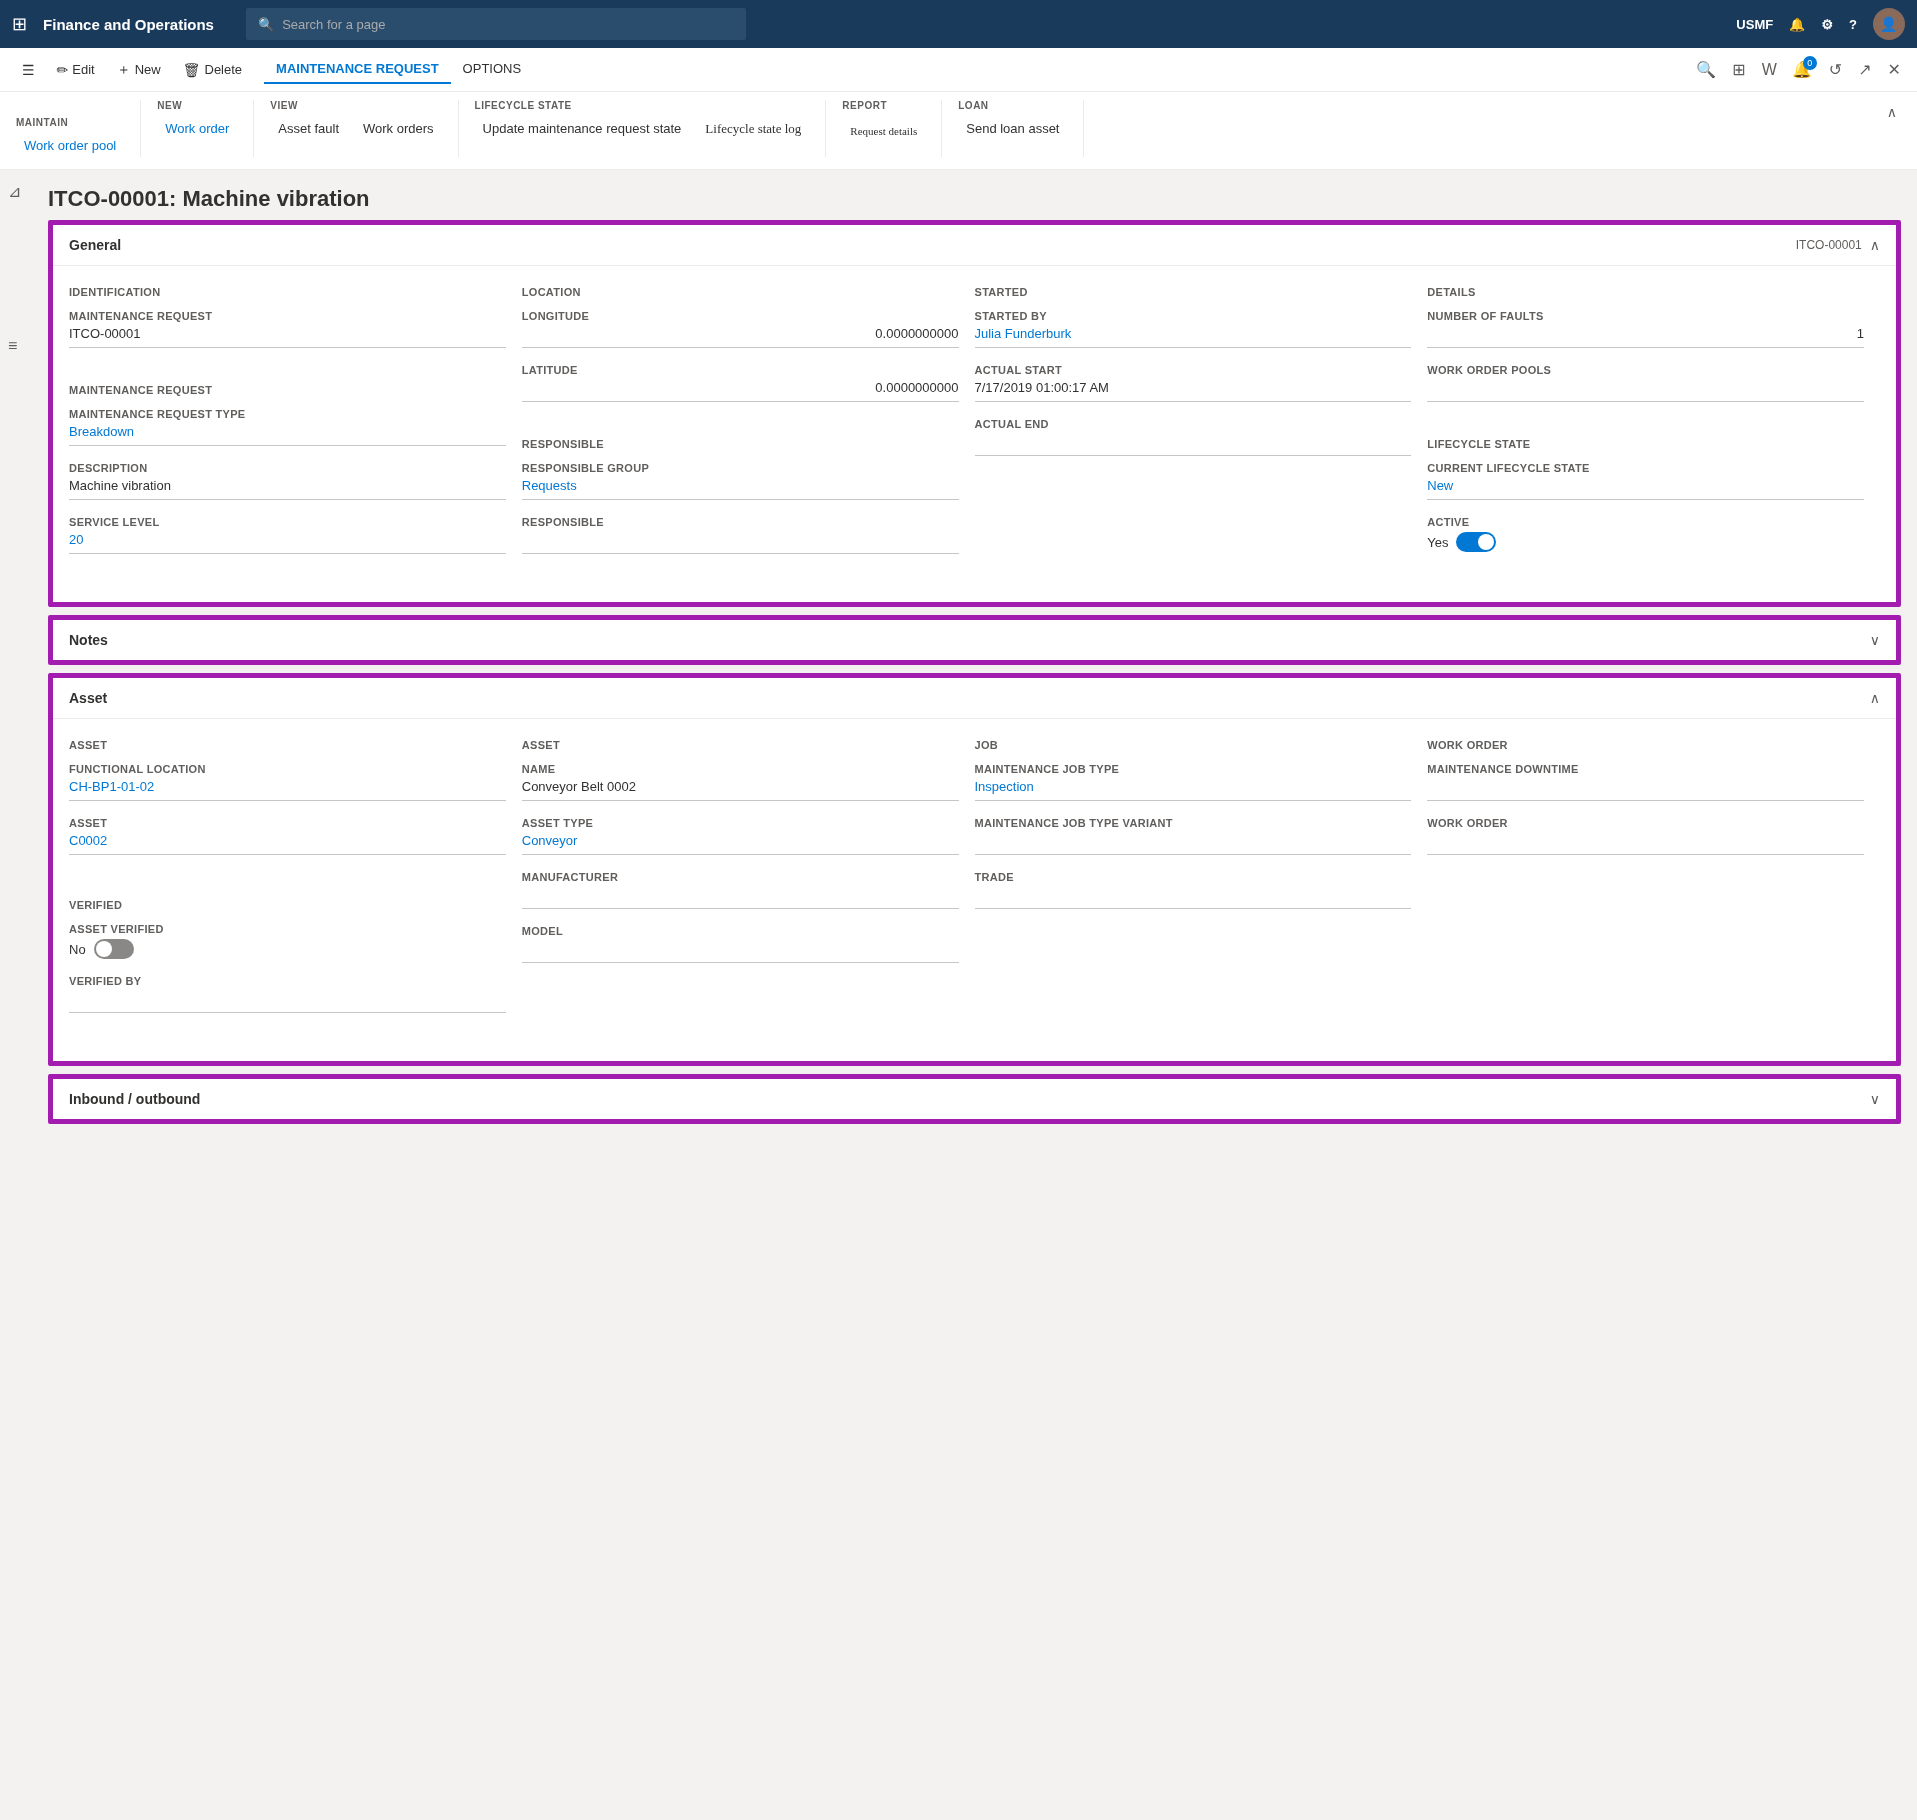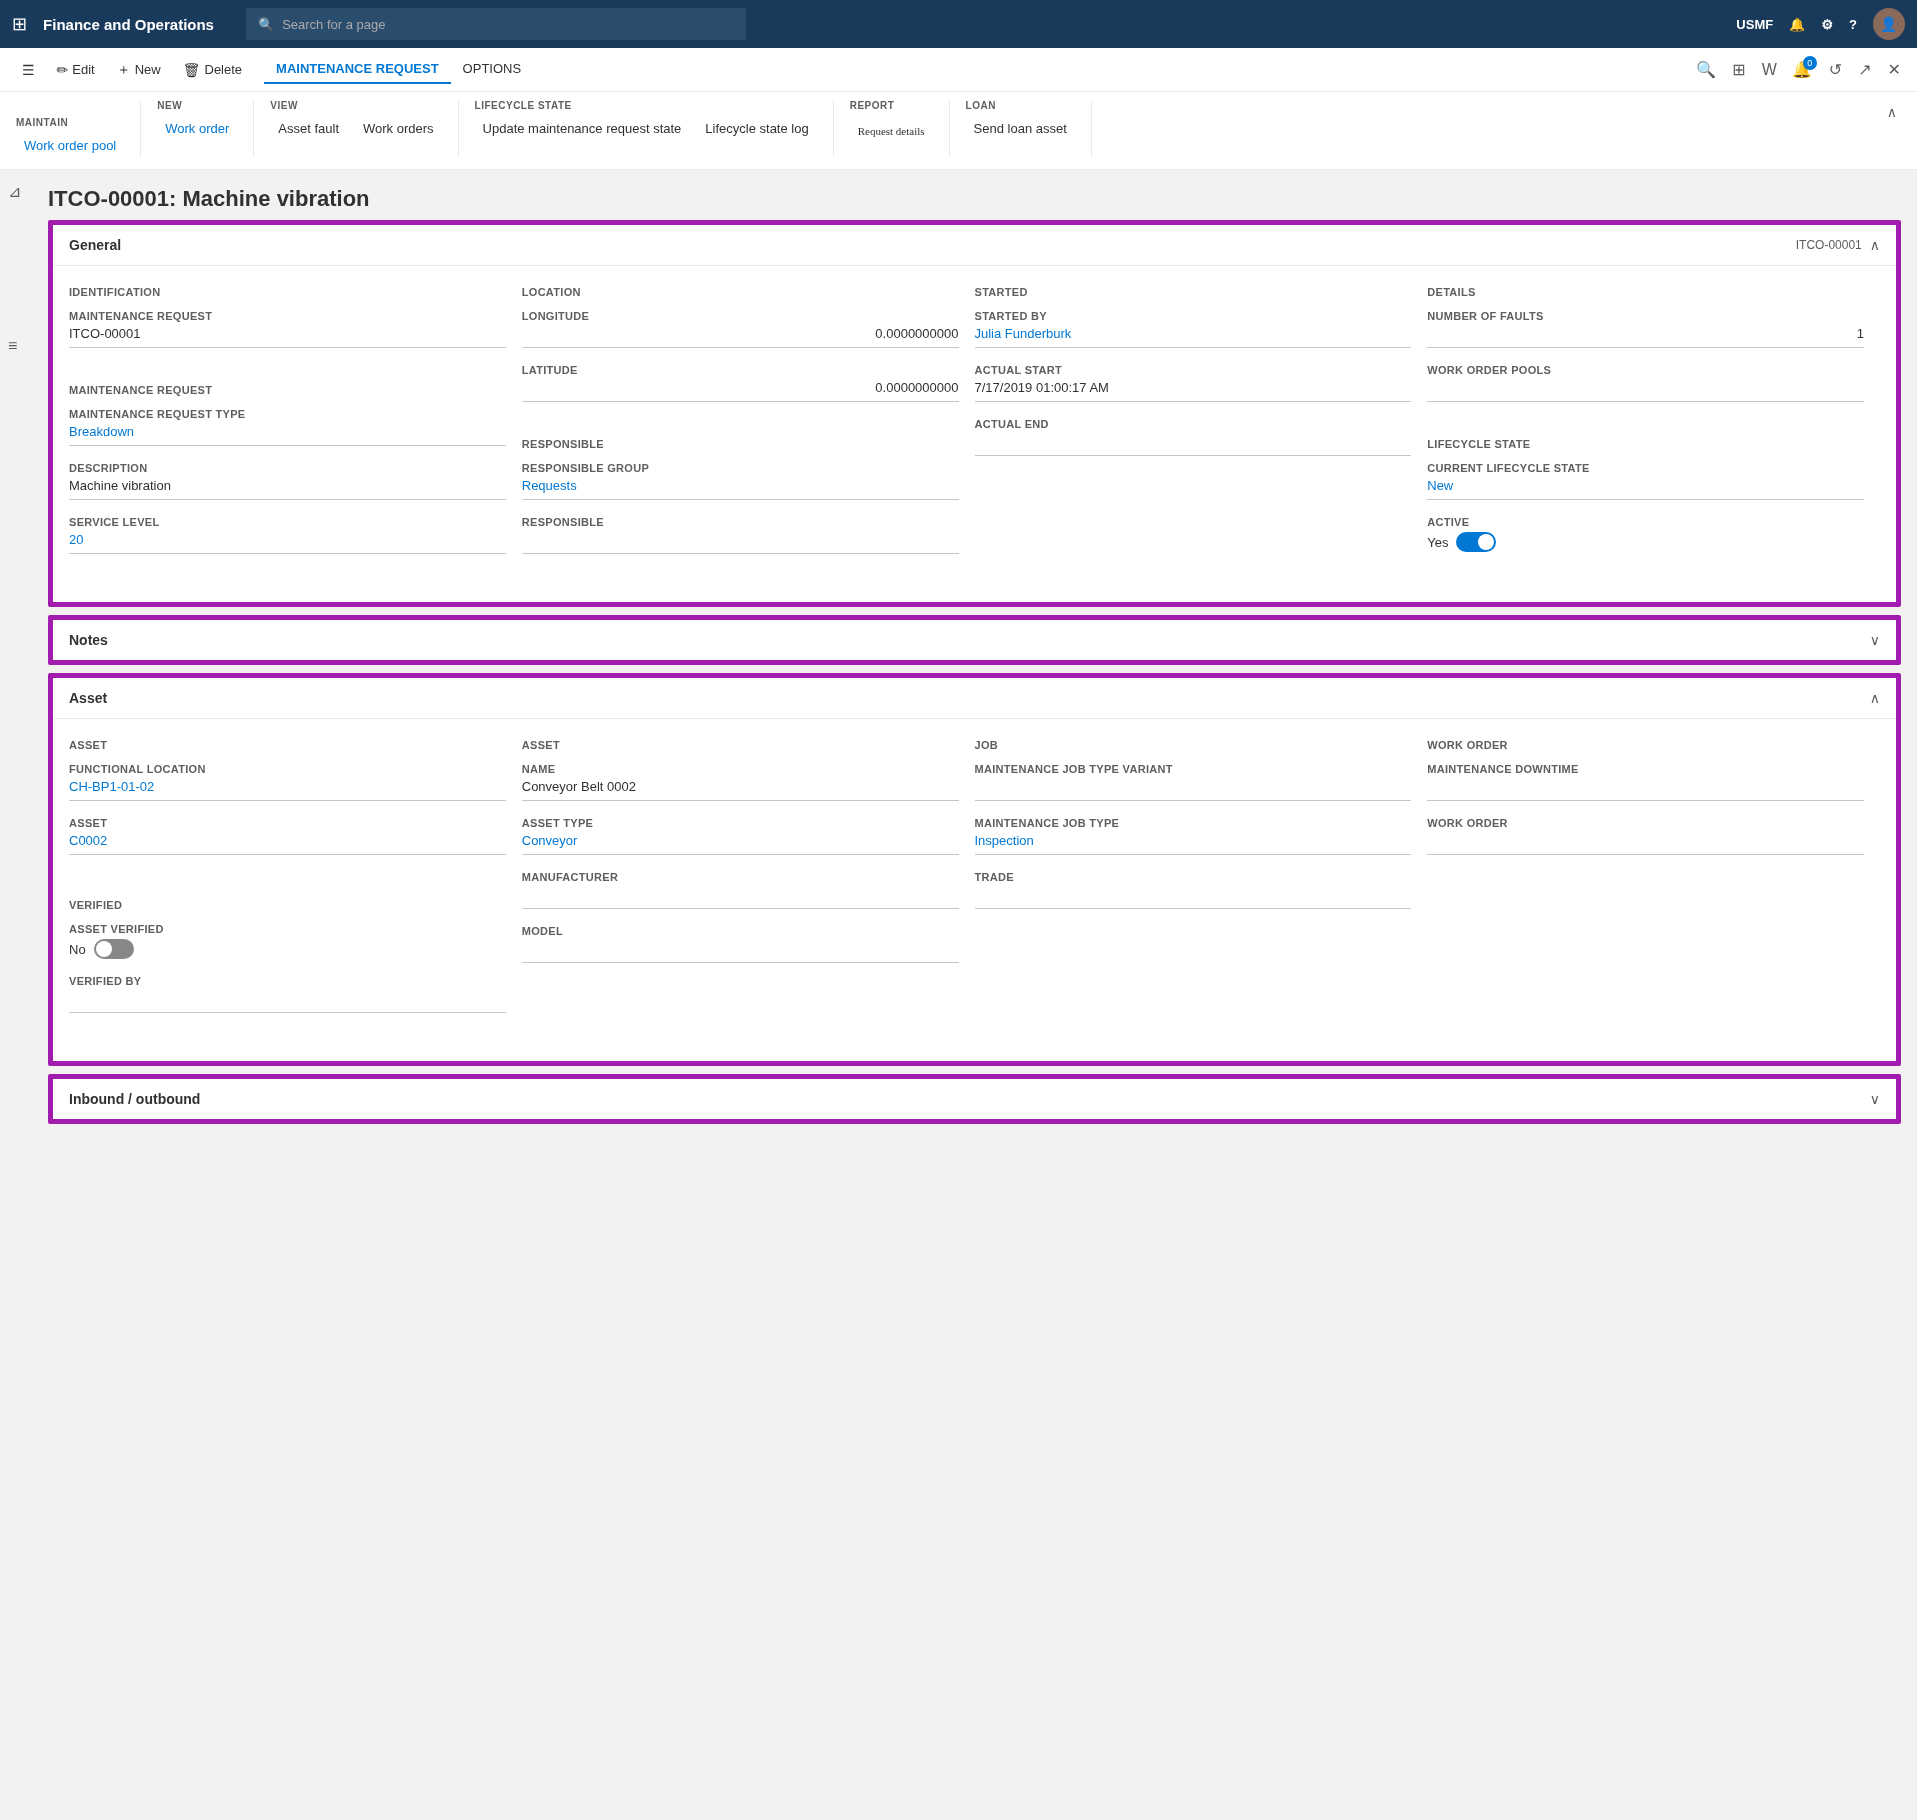--- a/index.html
+++ b/index.html
@@ -192,21 +192,21 @@
       </div>
     </div>
   </div>
   <div class="ribbon-group">
     <div class="ribbon-group-label" style="font-size:10px;color:#605e5c;text-transform:uppercase;font-weight:600;margin-bottom:6px;">LIFECYCLE STATE</div>
     <div class="ribbon-items">
       <div class="ribbon-item">
         <span style="font-size:13px;color:#323130;">Update maintenance request state</span>
       </div>
       <div class="ribbon-item">
-        <span style="font-size:13px;color:#323130;">Lifecycle state log</span>
+        <span style="font-size:13px;color:#323130;font-family:Liberation Serif, serif;">Lifecycle state log</span>
       </div>
     </div>
   </div>
   <div class="ribbon-group">
     <div class="ribbon-group-label" style="font-size:10px;color:#605e5c;text-transform:uppercase;font-weight:600;margin-bottom:10px;">REPORT</div>
     <div class="ribbon-items">
       <div class="ribbon-item">
         <span style="font-size:11px;color:#323130;font-family:Liberation Serif, serif;">Request details</span>
       </div>
     </div>
@@ -394,26 +394,26 @@
             </div>
             <div class="form-group">
               <span class="form-label">Model</span>
               <div class="form-value empty"></div>
             </div>
           </div>
 
           <div class="form-col">
             <div class="section-sub-label">JOB</div>
             <div class="form-group">
-              <span class="form-label">Maintenance job type variant</span>
-              <div class="form-value empty"></div>
-            </div>
-            <div class="form-group">
               <span class="form-label">Maintenance job type</span>
               <div class="form-value link">Inspection</div>
+            </div>
+            <div class="form-group">
+              <span class="form-label">Maintenance job type variant</span>
+              <div class="form-value empty"></div>
             </div>
             <div class="form-group">
               <span class="form-label">Trade</span>
               <div class="form-value empty"></div>
             </div>
           </div>
 
           <div class="form-col">
             <div class="section-sub-label">WORK ORDER</div>
             <div class="form-group">

